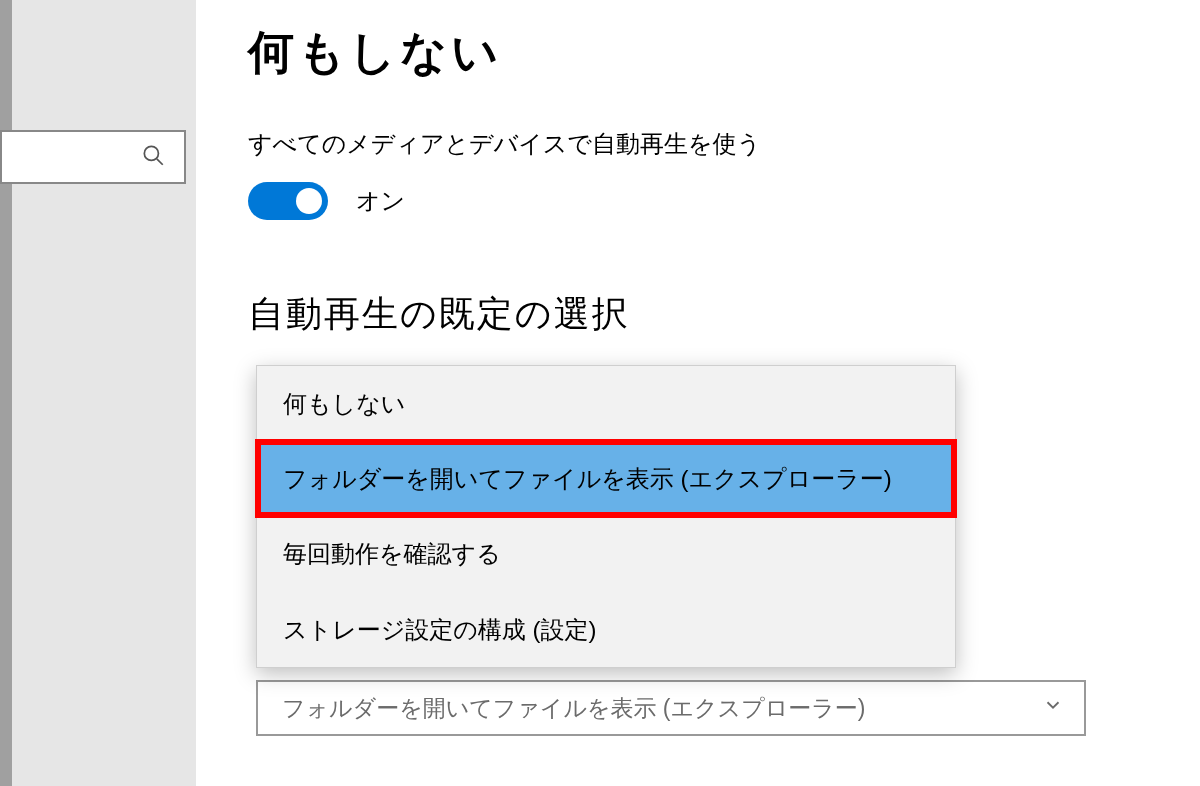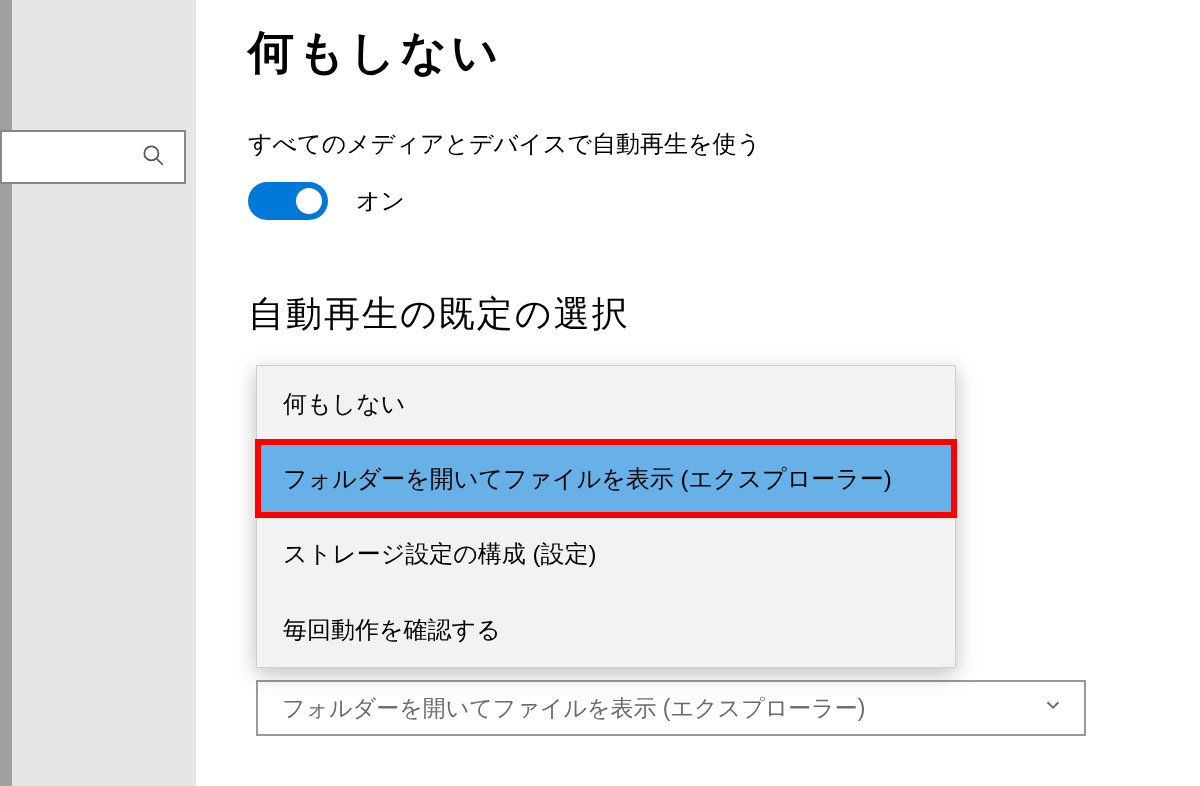--- a/index.html
+++ b/index.html
@@ -165,22 +165,22 @@
     </div>
     <div class="toggle-state">オン</div>
   </div>
 
   <div class="section-title">自動再生の既定の選択</div>
 
   <div class="dropdown-wrap">
     <div class="dropdown-list">
       <div class="dropdown-item">何もしない</div>
       <div class="dropdown-item selected selected-outline">フォルダーを開いてファイルを表示 (エクスプローラー)</div>
+      <div class="dropdown-item">毎回動作を確認する</div>
       <div class="dropdown-item">ストレージ設定の構成 (設定)</div>
-      <div class="dropdown-item">毎回動作を確認する</div>
     </div>
 
     <div class="select-under">
       <span>フォルダーを開いてファイルを表示 (エクスプローラー)</span>
       <span class="chev">
         <svg width="22" height="22" viewBox="0 0 24 24" fill="none" stroke="#6b6b6b" stroke-width="2">
           <polyline points="6 9 12 15 18 9"></polyline>
         </svg>
       </span>
     </div>

